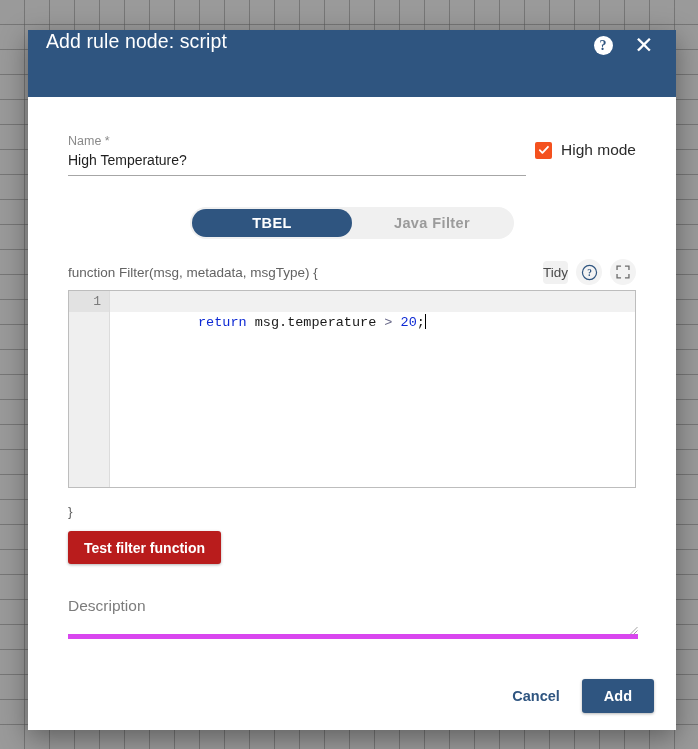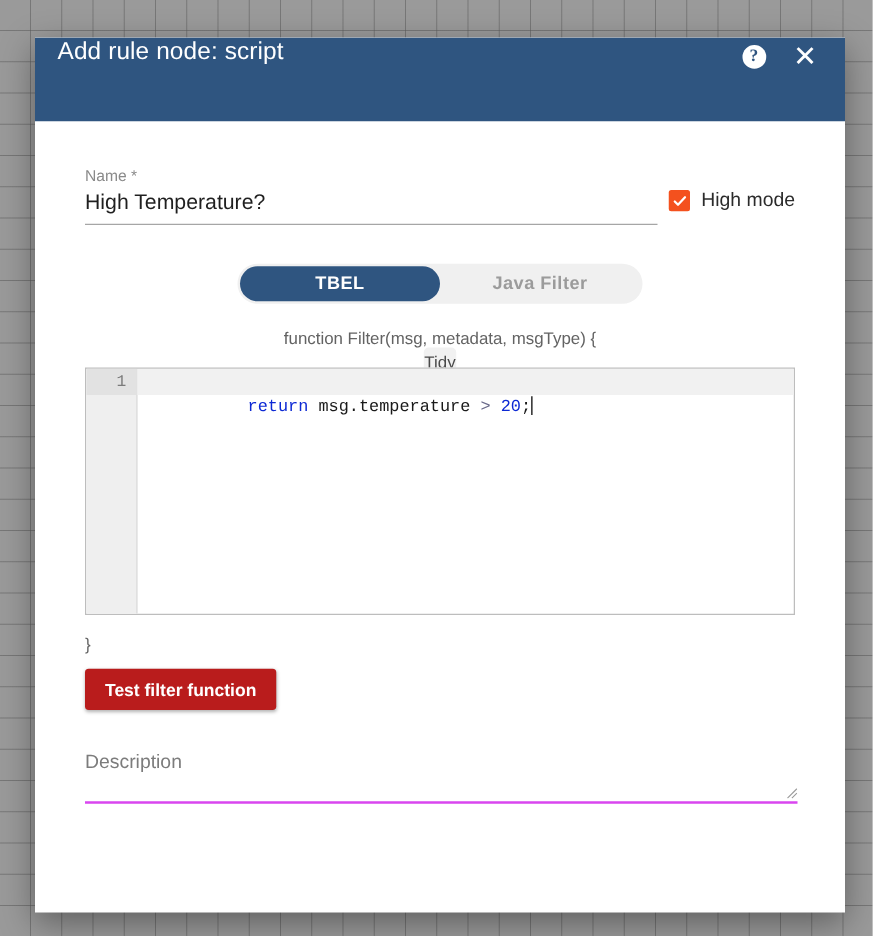--- a/index.html
+++ b/index.html
@@ -93,40 +93,40 @@
   #dialog-body {
     flex: 1 1 auto;
     padding: 36px 40px 0 40px;
     box-sizing: border-box;
     position: relative;
   }
 
   
   #name-row {
     display: flex;
-    align-items: center;
+    align-items: flex-start;
     justify-content: space-between;
   }
   #name-field {
     width: 458px;
     position: relative;
   }
   #name-label {
     font-size: 12.5px;
     color: #8a8a8a;
     line-height: 16px;
     margin-bottom: 3px;
   }
   #name-input {
     border: none;
     outline: none;
     padding: 0 0 7px 0;
     margin: 0;
     font-family: "Liberation Sans", sans-serif;
-    font-size: 17px;
+    font-size: 14px;
     color: #1f1f1f;
     width: 458px;
     background: transparent;
     border-bottom: 1px solid #a6a6a6;
     display: block;
   }
   #debug-wrap {
     display: flex;
     align-items: center;
     gap: 9px;
@@ -178,21 +178,20 @@
     background: #2f5580;
     color: #ffffff;
   }
 
   
   #code-toolbar {
     display: flex;
     align-items: center;
     margin-top: 20px;
     height: 26px;
-    flex-direction: column;
   }
   #fn-signature {
     flex: 1 1 auto;
     font-size: 13.5px;
     color: #636363;
     white-space: nowrap;
   }
   #tidy-btn {
     border: none;
     background: #f1f1f1;
@@ -299,21 +298,21 @@
   
   #description-field {
     margin-top: 33px;
     position: relative;
     width: 570px;
   }
   #description-input {
     width: 570px;
     height: 42px;
     border: none;
-    border-bottom: 2px solid #d946ef;
+    border-bottom: 5px solid #d946ef;
     outline: none;
     resize: none;
     font-family: "Liberation Sans", sans-serif;
     font-size: 15.5px;
     color: #4c1d95;
     padding: 0;
     background: transparent;
     box-sizing: border-box;
     overflow: hidden;
     display: block;
@@ -451,14 +450,18 @@
       <svg id="resize-grip" viewBox="0 0 10 10">
         <g stroke="#9a9a9a" stroke-width="0.9">
           <path d="M9.5 2 L2 9.5"></path>
           <path d="M9.5 5.5 L5.5 9.5"></path>
         </g>
       </svg>
     </div>
 
   </div>
 
+  <div id="dialog-footer">
+    <button id="cancel-btn">Cancel</button>
+    <button id="add-btn">Add</button>
+  </div>
 
 </div>
 
 </body></html>

